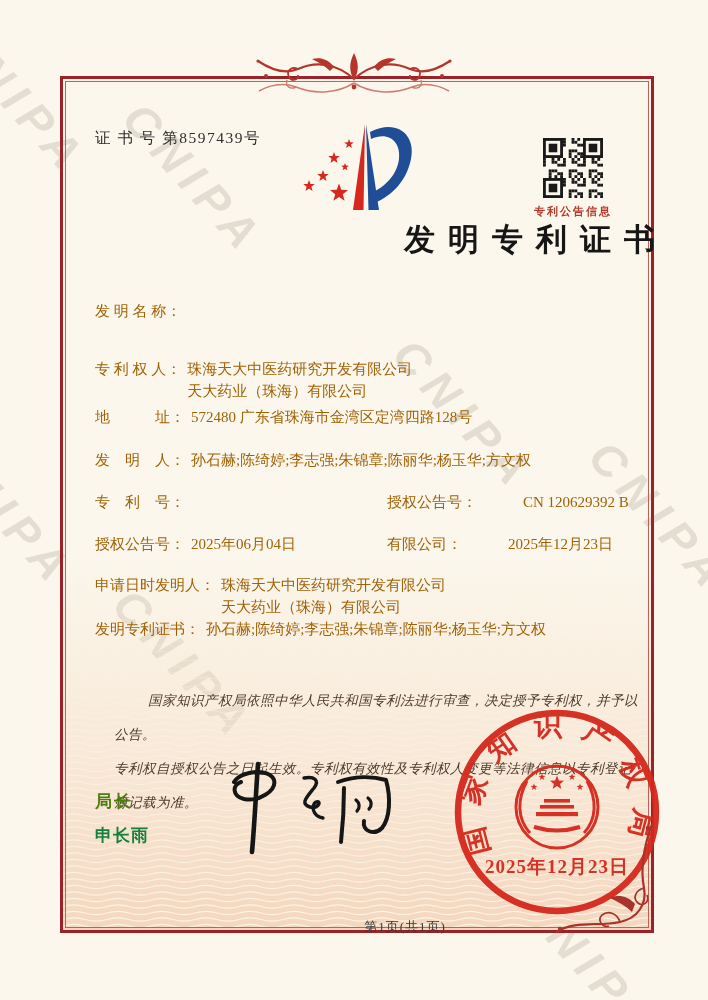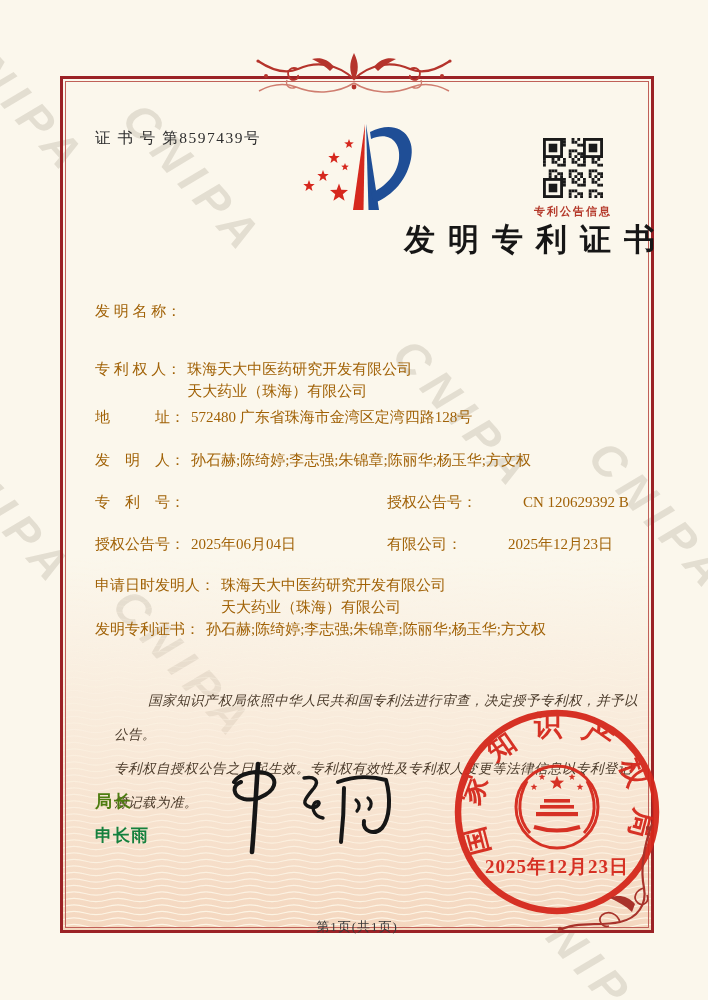--- a/index.html
+++ b/index.html
@@ -45,21 +45,21 @@
 
   .sig-title{position:absolute;left:95px;top:778px;font-size:17px;font-weight:600;
              color:#4d7c0f;font-family:"Liberation Sans","DejaVu Sans",sans-serif;letter-spacing:2px;}
   .sig-name{position:absolute;left:95px;top:812px;font-size:17px;font-weight:600;
             color:#15803d;font-family:"Liberation Sans","DejaVu Sans",sans-serif;letter-spacing:1px;}
   .sig-hand{position:absolute;left:192px;top:746px;width:212px;height:102px;}
 
   .seal{position:absolute;left:450px;top:693px;width:214px;height:214px;z-index:5;opacity:.95;}
 
   .footer{position:absolute;left:60px;top:906px;width:594px;text-align:center;
-          font-size:13px;color:#3a3a3a;letter-spacing:1px;z-index:6;}
+          font-size:13px;color:#3a3a3a;letter-spacing:1px;z-index:6;padding-left:48px;}
 
   .ornament{position:absolute;z-index:6;}
 </style>
 </head>
 <body>
 
 <div id="page">
 
   <div class="wm" style="left:-25px;top:12px">CNIPA</div>
   <div class="wm" style="left:152px;top:92px">CNIPA</div>

